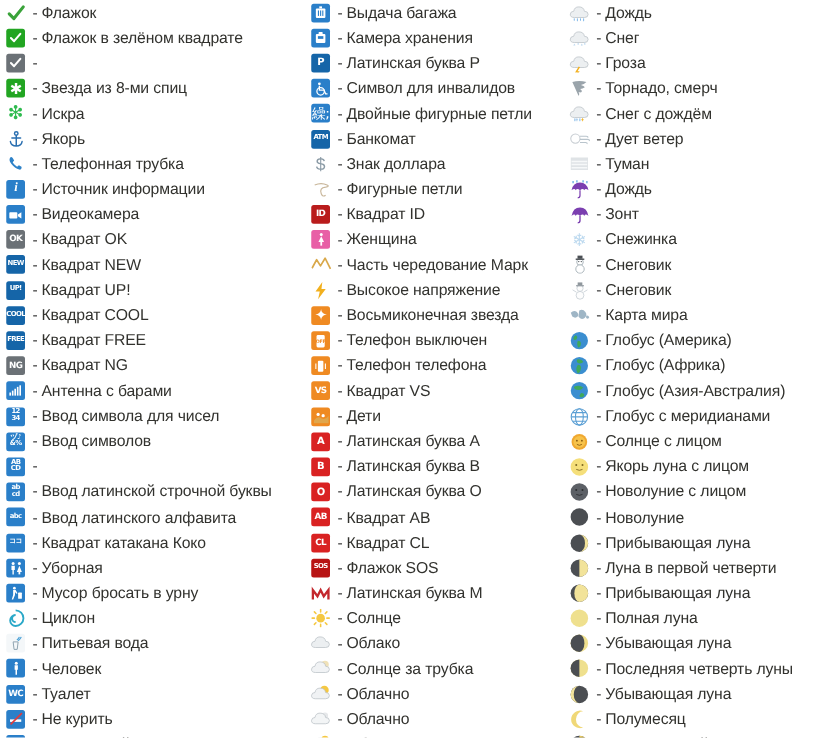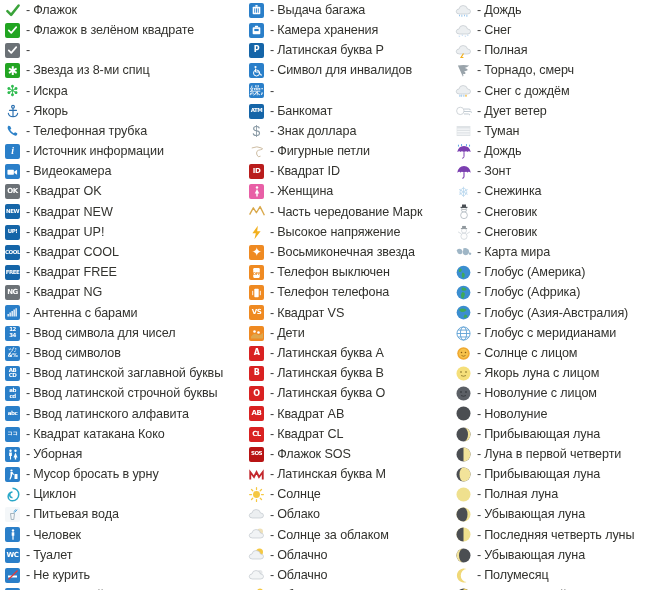--- a/index.html
+++ b/index.html
@@ -263,21 +263,20 @@
       <div class="row">
         <span class="icon">
           <span class="sq sq-blue tiny">
             <span class="two-line">
               <span>AB</span>
               <span>CD</span>
             </span>
           </span>
         </span>
         <span class="dash">-</span>
-        <span class="label">Ввод латинской заглавной буквы</span>
       </div>
       <div class="row">
         <span class="icon">
           <span class="sq sq-blue tiny">
             <span class="two-line">
               <span>ab</span>
               <span>cd</span>
             </span>
           </span>
         </span>
@@ -461,20 +460,21 @@
         </span>
         <span class="dash">-</span>
         <span class="label">Символ для инвалидов</span>
       </div>
       <div class="row">
         <span class="icon">
           <span class="sq sq-blue" style="font-size:11px;font-weight:normal;">
 繰;</span>
         </span>
         <span class="dash">-</span>
+        <span class="label">Двойные фигурные петли</span>
       </div>
       <div class="row">
         <span class="icon">
           <span class="sq sq-dblue tiny">ATM</span>
         </span>
         <span class="dash">-</span>
         <span class="label">Банкомат</span>
       </div>
       <div class="row">
         <span class="icon">
@@ -656,21 +656,21 @@
         <span class="label">Облако</span>
       </div>
       <div class="row">
         <span class="icon">
           <svg width="17" height="15" viewBox="0 0 34 30">
             <circle cx="24" cy="9" r="6" fill="#efe1b8"></circle>
             <path d="M9 22 Q2 22 2.5 16.5 Q3 12 8 12 Q9 5 16 5 Q24 5 25 12 Q31 12 31 17 Q31 22 25 22 Z" fill="#f1f3f5" stroke="#b9c0c6" stroke-width="1.2"></path>
           </svg>
         </span>
         <span class="dash">-</span>
-        <span class="label">Солнце за облаком</span>
+        <span class="label">Солнце за трубка</span>
       </div>
       <div class="row">
         <span class="icon">
           <svg width="17" height="15" viewBox="0 0 34 30">
             <circle cx="23" cy="8" r="7" fill="#f5c842"></circle>
             <path d="M9 22 Q2 22 2.5 16.5 Q3 12 8 12 Q9 5 16 5 Q24 5 25 12 Q31 12 31 17 Q31 22 25 22 Z" fill="#f0f2f4" stroke="#b9c0c6" stroke-width="1.2"></path>
           </svg>
         </span>
         <span class="dash">-</span>
         <span class="label">Облачно</span>
@@ -734,21 +734,21 @@
         <span class="label">Снег</span>
       </div>
       <div class="row">
         <span class="icon">
           <svg width="17" height="15" viewBox="0 0 34 30">
             <path d="M9 22 Q2 22 2.5 16.5 Q3 12 8 12 Q9 5 16 5 Q24 5 25 12 Q31 12 31 17 Q31 22 25 22 Z" fill="#eceff1" stroke="#b9c0c6" stroke-width="1.2"></path>
             <path d="M17 21 L12 29 L15.5 29 L12.5 36" stroke="#f2b01e" stroke-width="2.4" fill="none"></path>
           </svg>
         </span>
         <span class="dash">-</span>
-        <span class="label">Полная</span>
+        <span class="label">Гроза</span>
       </div>
       <div class="row">
         <span class="icon">
           <svg width="15" height="15" viewBox="0 0 24 24">
             <path d="M3 4 q9 -2 18 0 q-3 3 -7 4 q4 1 5 3 q-3 2 -6 2 q3 2 2 4 q-2 1 -4 0 q2 3 0 5" fill="#9aa4ab"></path>
           </svg>
         </span>
         <span class="dash">-</span>
         <span class="label">Торнадо, смерч</span>
       </div>

